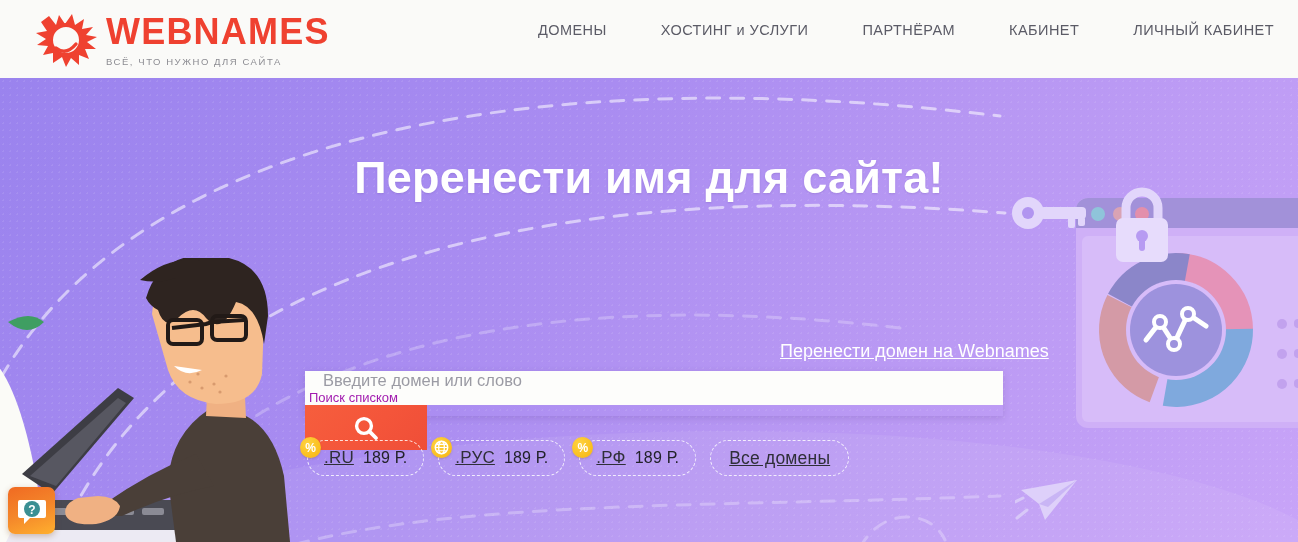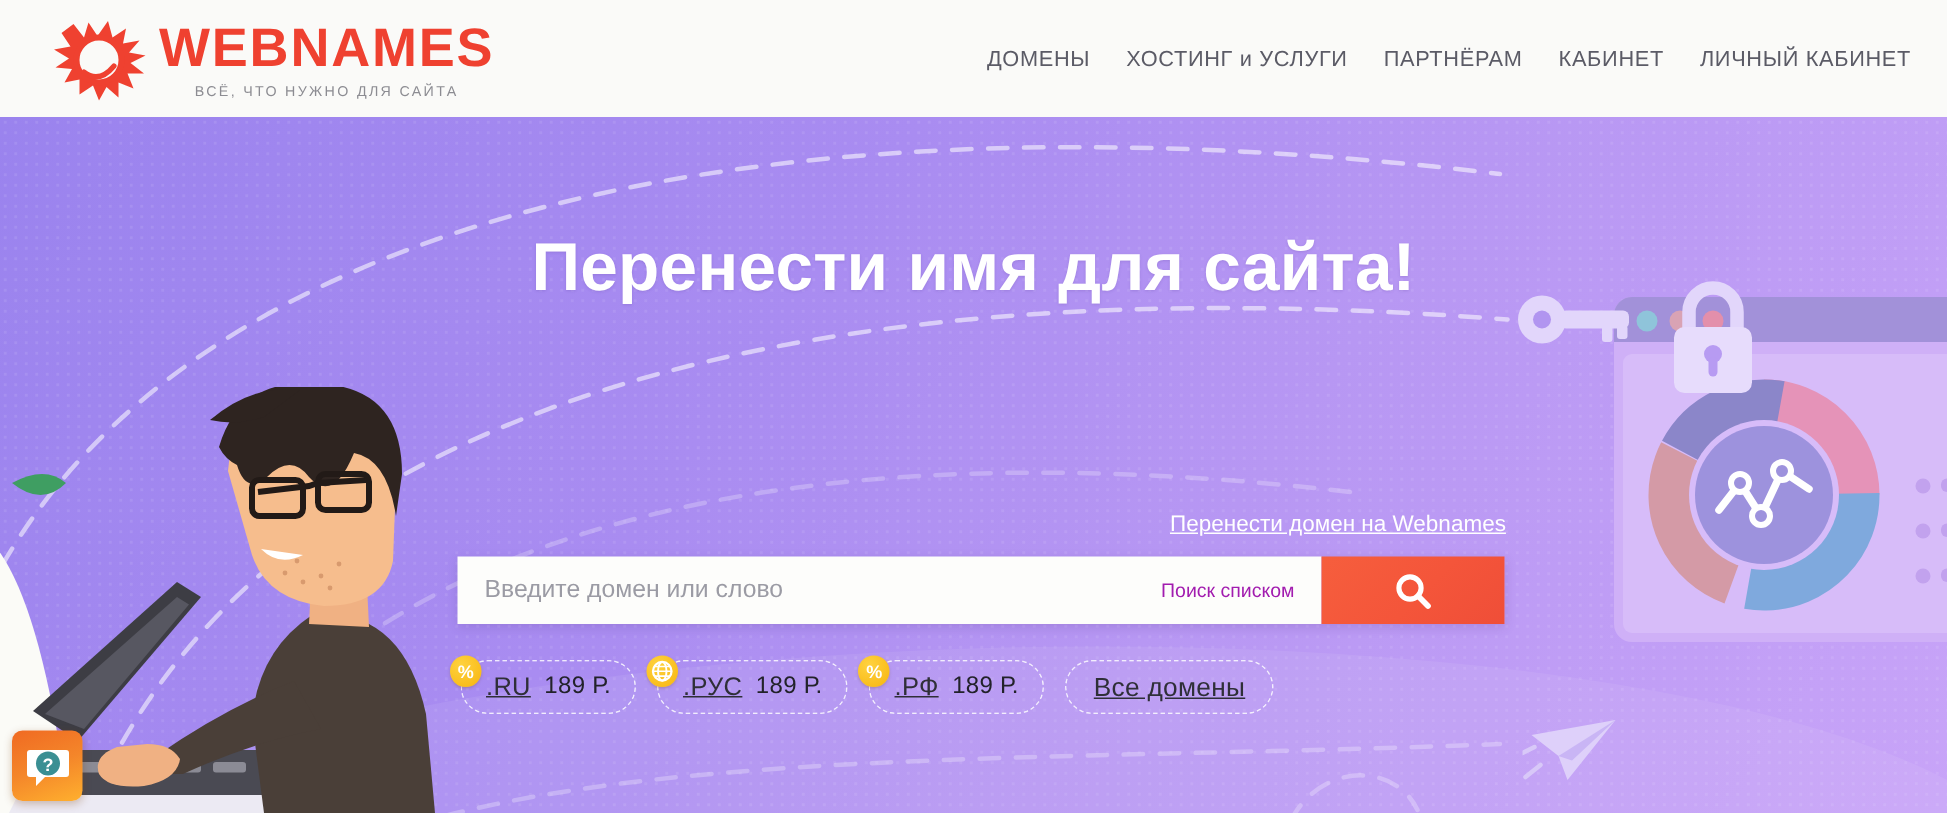--- a/index.html
+++ b/index.html
@@ -23,26 +23,26 @@
     display: flex; align-items: flex-start; height: 62px;
   }
   .logo-mark { width: 68px; height: 62px; position: relative; flex: 0 0 auto; }
   .logo-text { margin-left: 6px; padding-top: 6px; }
   .logo-name {
     font-size: 36px; font-weight: bold; color: #ef4130;
     letter-spacing: 1.2px; line-height: 1; font-family: "Liberation Sans", sans-serif;
   }
   .logo-tag {
     font-size: 9.5px; color: #8c8c92; letter-spacing: 1.55px;
-    margin-top: 6px; text-align: center; white-space: nowrap;
-  }
-  .nav { position: absolute; right: 24px; top: 32px; display: flex; align-items: flex-end; }
+    margin-top: 6px; text-align: left; white-space: nowrap;
+  }
+  .nav { position: absolute; right: 24px; top: 22px; display: flex; align-items: flex-end; }
   .nav-item {
     font-size: 14.5px; color: #5b5b66; letter-spacing: .45px;
-    margin-left: 24px; white-space: nowrap; cursor: pointer;
+    margin-left: 54px; white-space: nowrap; cursor: pointer;
     font-family: "Liberation Sans", sans-serif;
   }
   .nav-item:first-child { margin-left: 0; }
 
   
   .hero {
     position: absolute; left: 0; top: 78px;
     width: 1298px; height: 464px; overflow: hidden;
     background: linear-gradient(125deg, #9a83ee 0%, #a98cf1 38%, #b797f3 62%, #c8a4f8 100%);
   }
@@ -64,29 +64,30 @@
   .hero-title {
     position: absolute; left: 0; top: 74px; width: 1298px;
     text-align: center; color: #ffffff;
     font-size: 45px; font-weight: bold; letter-spacing: .2px;
     text-shadow: 0 1px 2px rgba(80,50,140,.18);
   }
 
   
   .transfer-link {
     position: absolute; left: 780px; top: 263px;
-    font-size: 15px; color: #ffffff; text-decoration: underline;
+    font-size: 18px; color: #ffffff; text-decoration: underline;
     cursor: pointer; white-space: nowrap;
   }
 
   
   .search-row {
     position: absolute; left: 305px; top: 293px;
     width: 698px; height: 45px; display: flex;
     box-shadow: 0 2px 7px rgba(78,44,130,.18);
+    flex-direction: column;
   }
   .search-input {
     flex: 1 1 auto; height: 45px; border: none; outline: none;
     background: #fdfdfb; padding: 0 18px; font-size: 16.5px;
     color: #3a3a42; font-family: "Liberation Sans", sans-serif;
   }
   .search-input::placeholder { color: #9b9ba4; }
   .list-search {
     background: #fdfdfb; display: flex; align-items: center;
     padding: 0 18px 0 4px; font-size: 13px; color: #a21caf;

